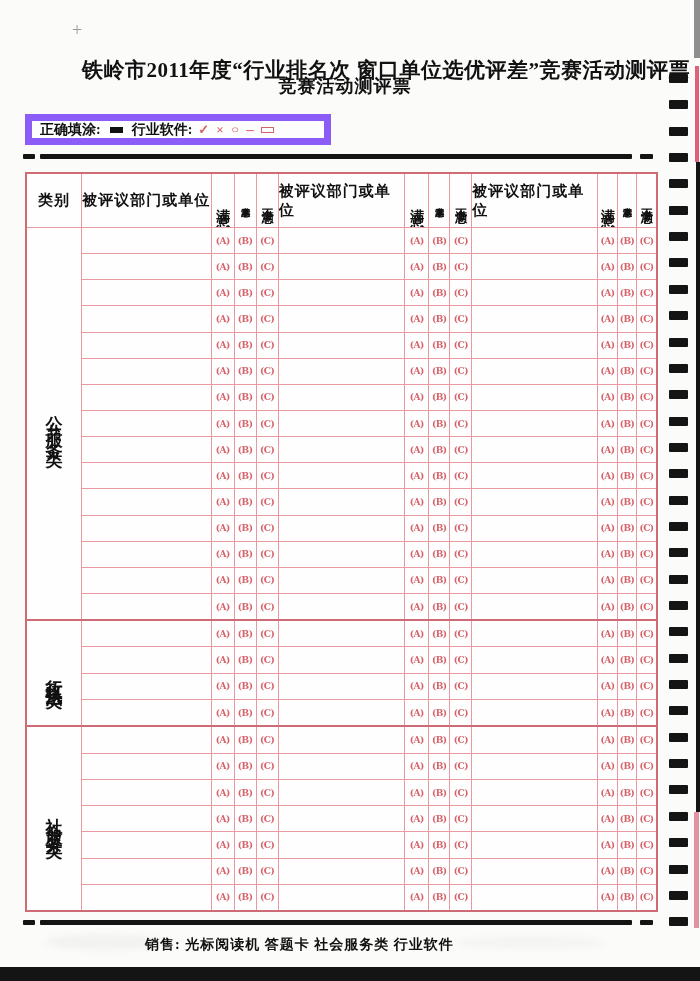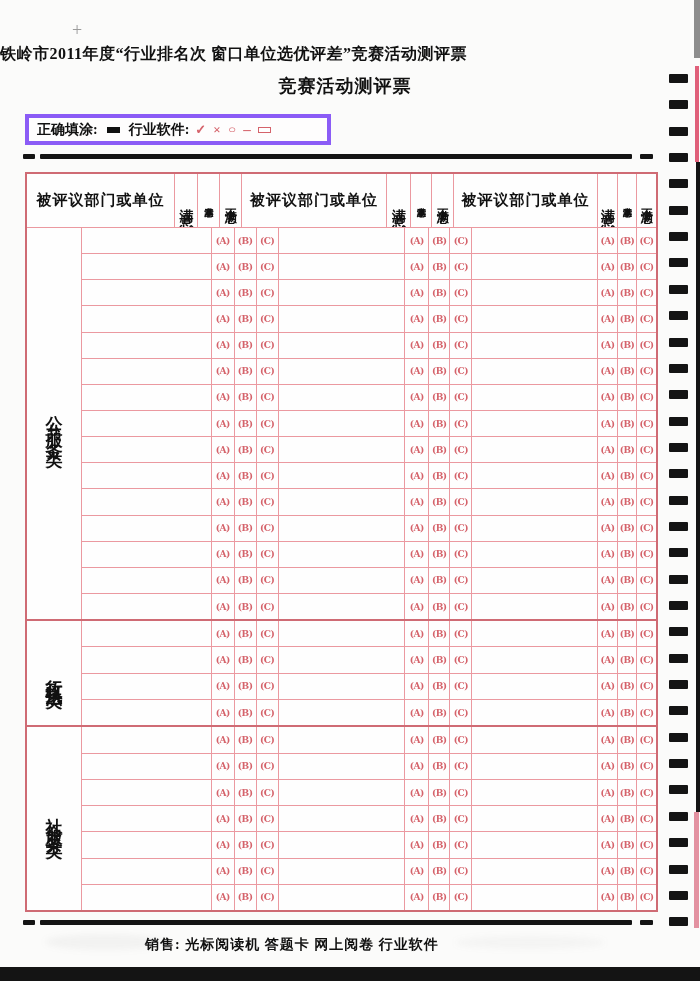--- a/index.html
+++ b/index.html
@@ -6,25 +6,25 @@
   body{
     width:700px;height:981px;position:relative;overflow:hidden;
     background:#fbfbfa;
     font-family:"Liberation Serif","DejaVu Serif",serif;
     color:#111;
   }
   .abs{position:absolute;}
   
   .plus{left:72px;top:20px;font-size:18px;color:#9b9b9b;font-weight:400;}
   
-  .title1{left:0;top:44px;width:690px;text-align:left;font-size:16px;font-weight:bold;letter-spacing:0.5px;}
+  .title1{left:0;top:56px;width:690px;text-align:right;font-size:21px;font-weight:bold;letter-spacing:0.5px;}
   .title2{left:0;top:74px;width:690px;text-align:center;font-size:18px;font-weight:bold;letter-spacing:1px;}
   
   .instr{
-    left:25px;top:114px;width:306px;height:31px;border:4px solid #8b5cf6;
+    left:25px;top:114px;width:306px;height:31px;border:7px solid #8b5cf6;
     display:flex;align-items:center;gap:6px;padding-left:8px;box-sizing:border-box;
     font-size:14px;font-weight:bold;background:#fefdfd;
   }
   .fillbar{width:13px;height:6px;background:#111;margin:0 3px;}
   .wsym{display:flex;align-items:center;gap:7px;color:var(--bubble);font-weight:bold;}
   .wsym .g{font-size:13px;line-height:1;}
   .wsym .g.circ{transform:scaleY(0.75);font-size:14px;}
   .wsym .g.dash{font-size:15px;}
   .baroutline{width:13px;height:6px;border:1.5px solid var(--bubble);box-sizing:border-box;background:#fff;}
   
@@ -78,20 +78,21 @@
       <div class="baroutline"></div>
     </span>
 </div>
 
 <div class="abs rule" style="left:23px;top:154px;width:12px;"></div>
 <div class="abs rule" style="left:40px;top:154px;width:592px;"></div>
 <div class="abs rule" style="left:640px;top:154px;width:13px;"></div>
 
 <div class="abs tbl" id="omr-table">
     <div class="thead">
+      <div class="cell br hlabel" style="flex: 0 0 55px;">类别</div>
       <div class="cell br hlabel" style="flex: 1 1 131px;">被评议部门或单位</div>
       <div class="cell br vtext h-man" style="flex: 0 0 23px;">满意</div>
       <div class="cell br vtext h-jb" style="flex: 0 0 22px;">基本满意</div>
       <div class="cell vtext h-bm br" style="flex: 0 0 22px;">不满意</div>
       <div class="cell br hlabel" style="flex: 1 1 128px;">被评议部门或单位</div>
       <div class="cell br vtext h-man" style="flex: 0 0 24px;">满意</div>
       <div class="cell br vtext h-jb" style="flex: 0 0 21px;">基本满意</div>
       <div class="cell vtext h-bm br" style="flex: 0 0 22px;">不满意</div>
       <div class="cell br hlabel" style="flex: 1 1 127px;">被评议部门或单位</div>
       <div class="cell br vtext h-man" style="flex: 0 0 20px;">满意</div>
@@ -478,21 +479,21 @@
           </div>
         </div>
       </div>
     </div>
   </div>
 
 <div class="abs rule" style="left:23px;top:920px;width:12px;"></div>
 <div class="abs rule" style="left:40px;top:920px;width:592px;"></div>
 <div class="abs rule" style="left:640px;top:920px;width:13px;"></div>
 
-<div class="abs footer">销售: 光标阅读机 答题卡 网上阅卷 行业软件</div>
+<div class="abs footer">销售: 光标阅读机 答题卡 社会服务类 行业软件</div>
 
 <div id="tmarks">
     <div class="tmark" style="top: 74px;"></div>
     <div class="tmark" style="top: 100.35px;"></div>
     <div class="tmark" style="top: 126.7px;"></div>
     <div class="tmark" style="top: 153.05px;"></div>
     <div class="tmark" style="top: 179.4px;"></div>
     <div class="tmark" style="top: 205.75px;"></div>
     <div class="tmark" style="top: 232.1px;"></div>
     <div class="tmark" style="top: 258.45px;"></div>

